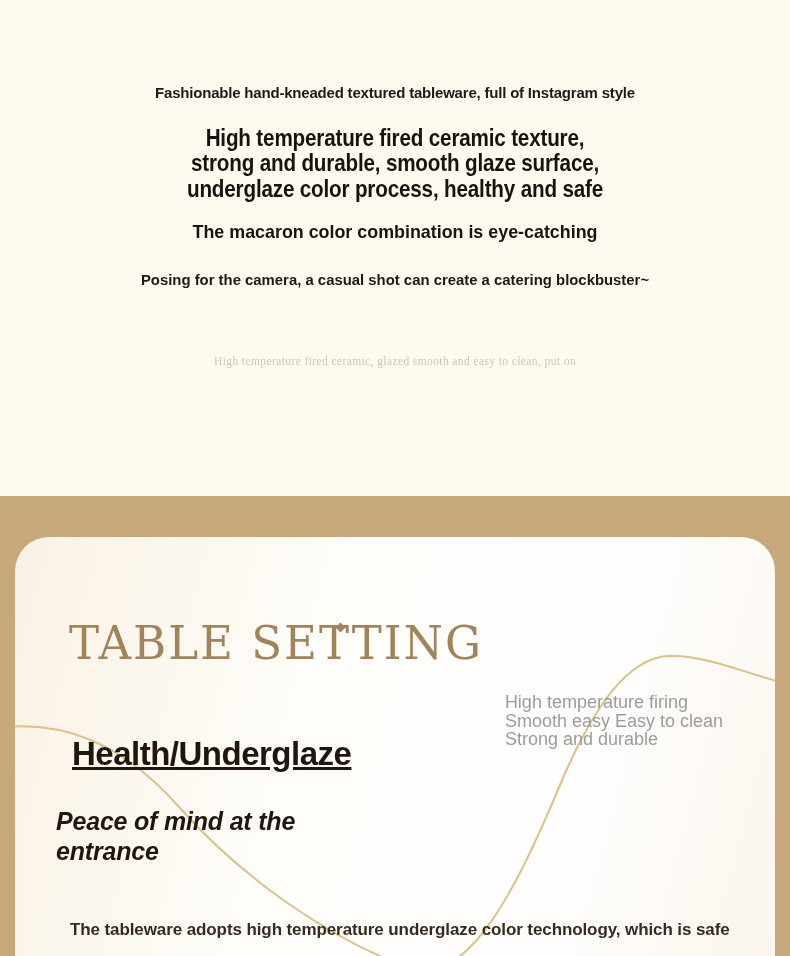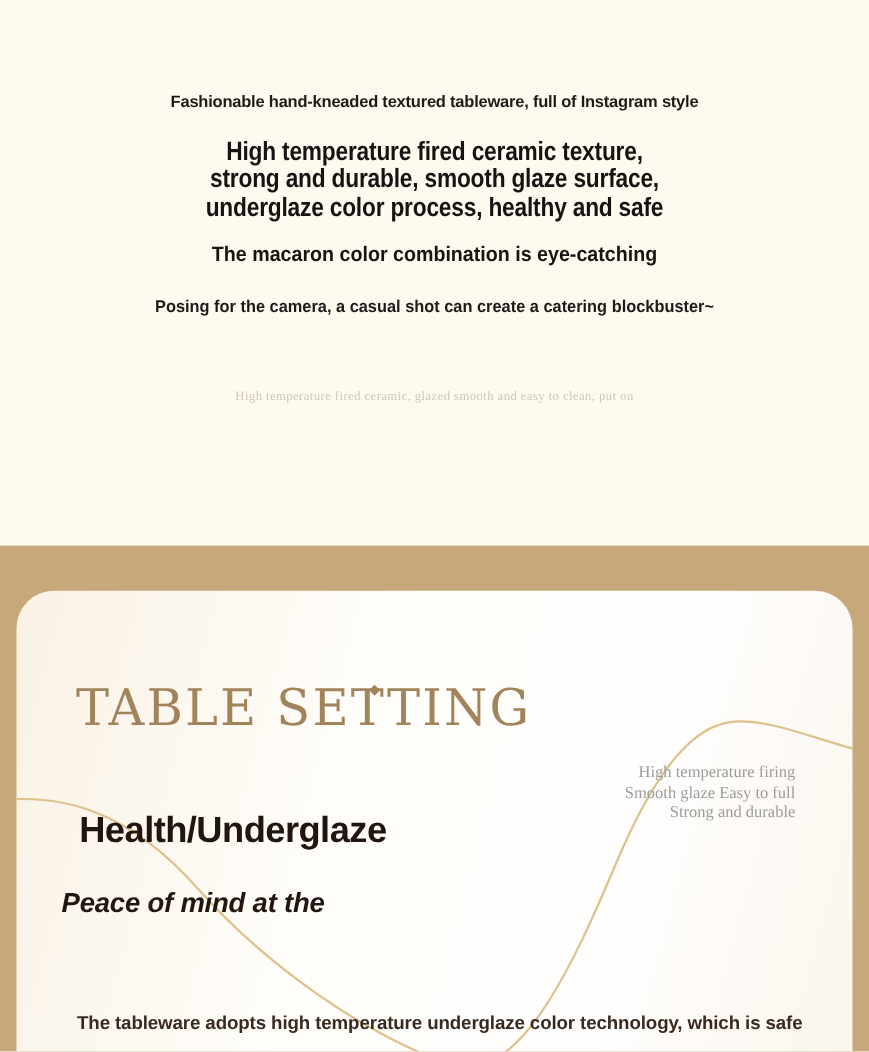--- a/index.html
+++ b/index.html
@@ -59,26 +59,26 @@
     font-size: 46px; line-height: 52px; font-weight: 400;
     color: #a2845a; letter-spacing: 2px;
     transform: scaleX(0.98); transform-origin: 0 0;
   }
   .brand-title-dot {
     position: absolute; left: 322px; top: 87px; width: 7px; height: 7px;
     background: #a2845a; transform: rotate(45deg);
   }
   .feature-list {
     position: absolute; right: 52px; top: 156px;
-    text-align: right; font-family: Liberation Serif, serif;
-    font-size: 15px; line-height: 18.5px; color: #9c9c9a;
+    text-align: left; font-family: Liberation Sans, sans-serif;
+    font-size: 18px; line-height: 18.5px; color: #9c9c9a;
   }
   .card-heading {
     position: absolute; left: 57px; top: 198px;
-    font-size: 33px; font-weight: 700; color: #221510; letter-spacing: -0.5px;
+    font-size: 33px; font-weight: 700; color: #221510; letter-spacing: -0.5px; text-decoration: underline;
   }
   .card-subheading {
     position: absolute; left: 41px; top: 269px;
     font-size: 25px; font-weight: 700; color: #231611; line-height: 30px;
     letter-spacing: -0.2px;
     font-style: italic;
   }
   .card-description {
     position: absolute; left: 55px; top: 386px;
     font-size: 17px; font-weight: 700; color: #382a20; line-height: 13px;
@@ -121,28 +121,29 @@
                  C 455 451, 505 343, 545 248
                  C 580 165, 615 121, 653 119
                  C 691 117, 735 139, 785 150" fill="none" stroke="#dcc189" stroke-width="2"></path>
       </svg>
 
       <div class="brand-title">TABLE SETTING</div>
       <div class="brand-title-dot"></div>
 
       <div class="feature-list">
         <div>High temperature firing</div>
-        <div>Smooth glaze Easy to full</div>
+        <div>Smooth easy Easy to clean</div>
         <div>Strong and durable</div>
       </div>
 
       <div class="card-heading">Health/Underglaze</div>
 
       <div class="card-subheading">
         <div>Peace of mind at the</div>
+        <div>entrance</div>
       </div>
 
       <div class="card-description">
         <div>The tableware adopts high temperature underglaze color technology, which is safe</div>
       </div>
 
       <div class="more-arrows">&gt;&gt;&gt;</div>
 
     </div>
   </section>

